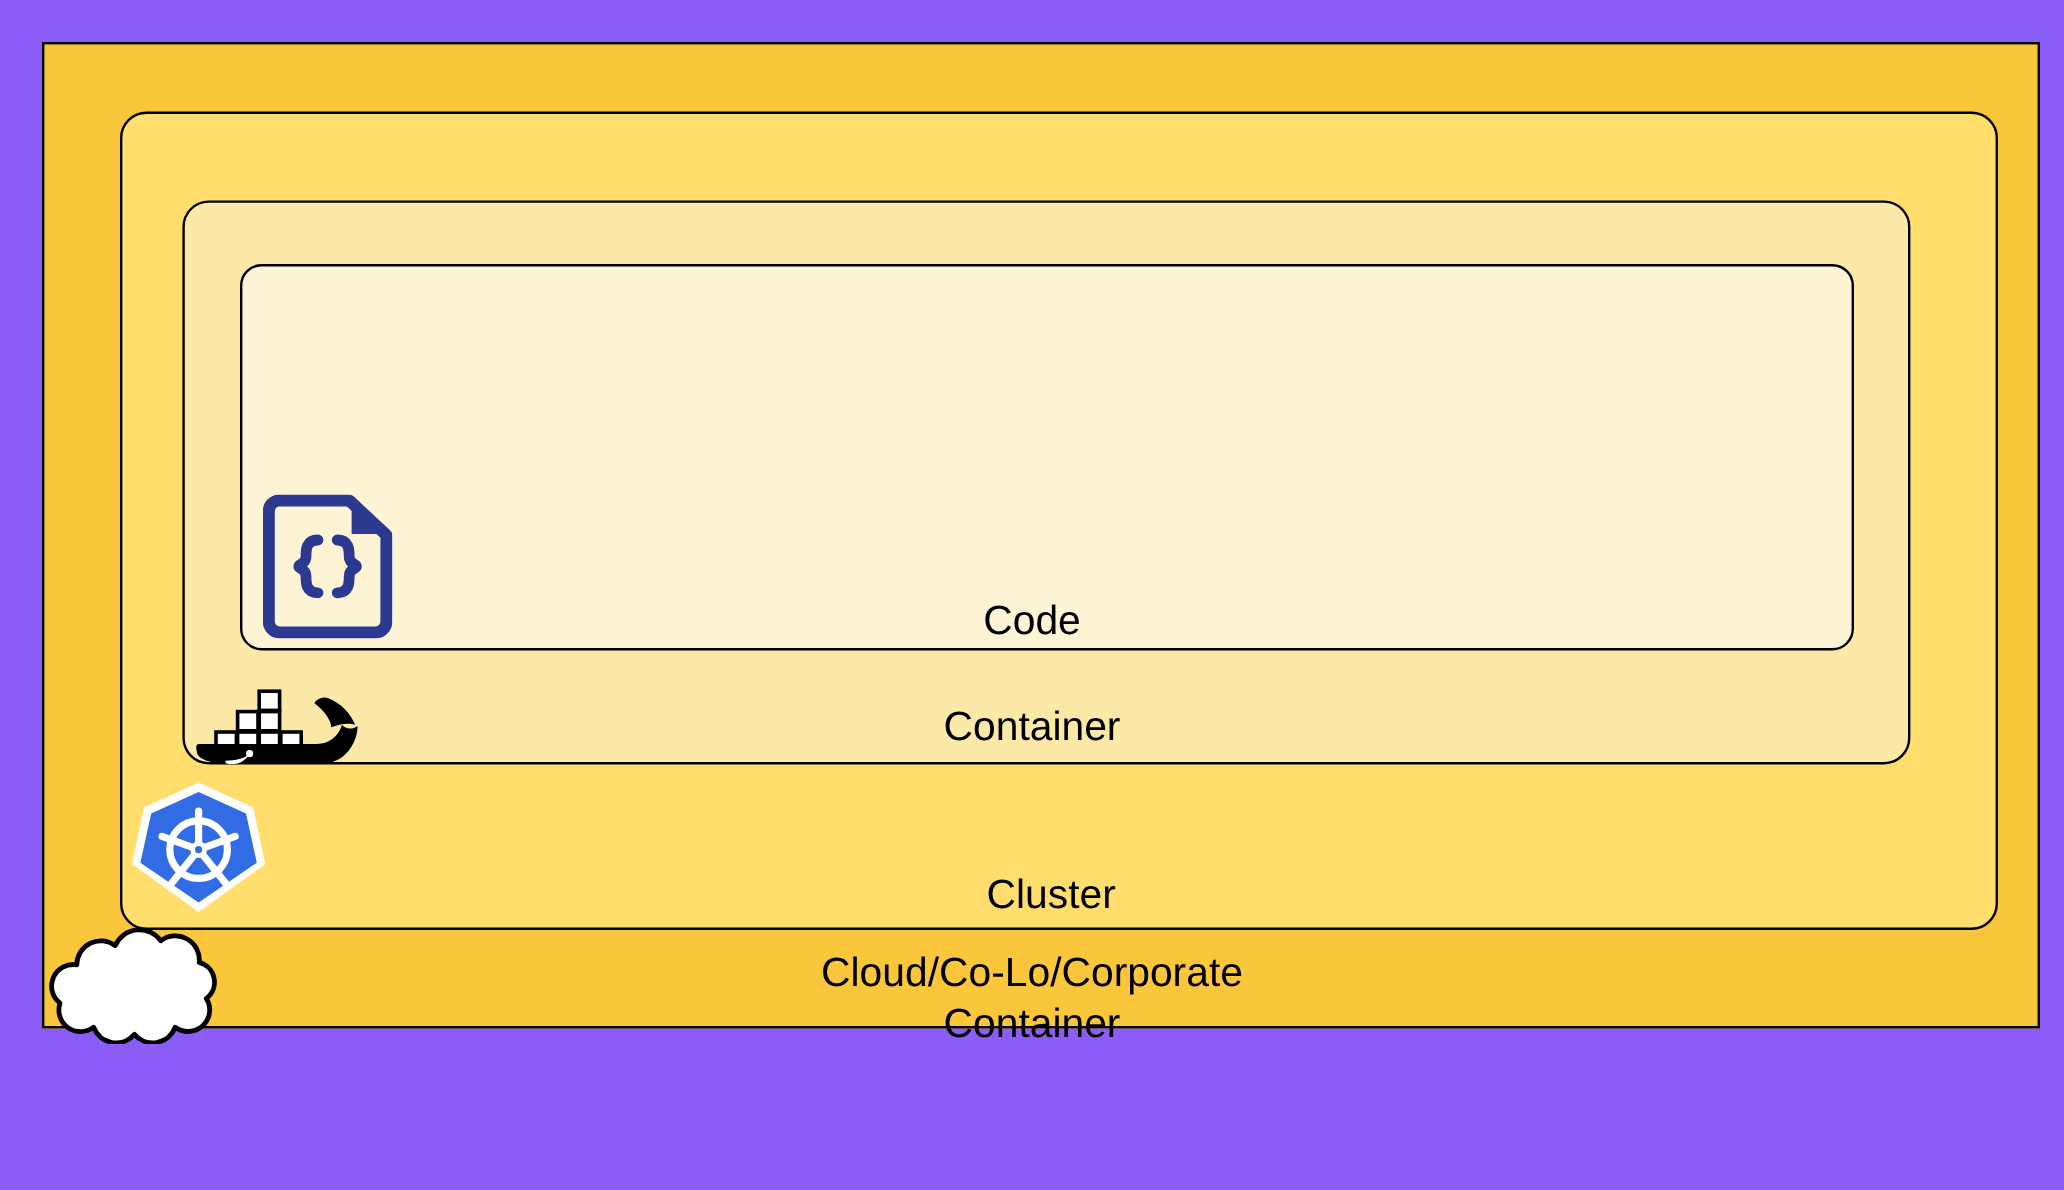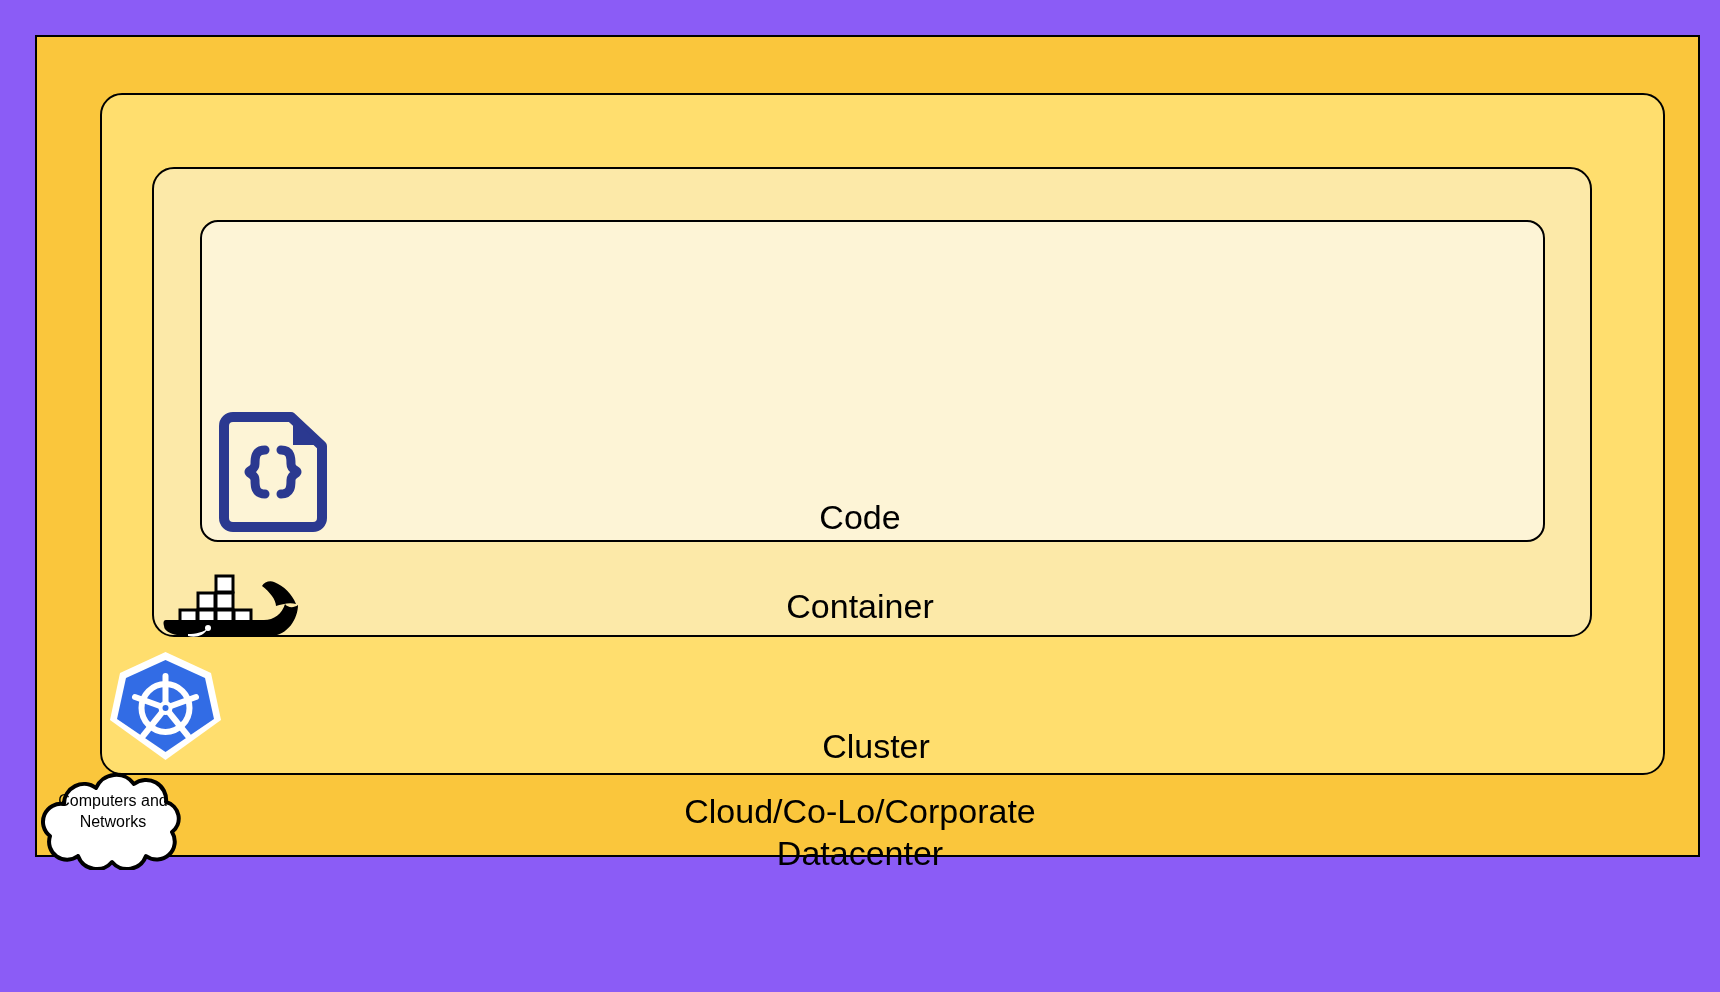--- a/index.html
+++ b/index.html
@@ -155,21 +155,21 @@
 
   <div class="layer layer-code"></div>
 
   <div class="layer-label label-code">Code</div>
 
   <div class="layer-label label-container">Container</div>
 
   <div class="layer-label label-cluster">Cluster</div>
 
   <div class="layer-label label-datacenter">Cloud/Co-Lo/Corporate
-Datacenter</div>
+Container</div>
 
   <div class="icon-code-file">
     <svg viewBox="0 0 108 120" width="108" height="120" xmlns="http://www.w3.org/2000/svg">
       <path d="M14 5 H72 L103 34 V106 A9 9 0 0 1 94 115 H14 A9 9 0 0 1 5 106 V14 A9 9 0 0 1 14 5 Z" fill="none" stroke="#2B3990" stroke-width="10" stroke-linejoin="round"></path>
       <path d="M74 6 L102 33 H74 Z" fill="#2B3990"></path>
       <path d="M46 38 C36 38 36 46 36 52 C36 58 30 58 30 60 C30 62 36 62 36 68 C36 74 36 82 46 82" fill="none" stroke="#2B3990" stroke-width="9" stroke-linecap="round" stroke-linejoin="round"></path>
       <path d="M62 38 C72 38 72 46 72 52 C72 58 78 58 78 60 C78 62 72 62 72 68 C72 74 72 82 62 82" fill="none" stroke="#2B3990" stroke-width="9" stroke-linecap="round" stroke-linejoin="round"></path>
     </svg>
   </div>
 
@@ -224,16 +224,14 @@
                A20 20 0 0 1 136 32
                A17 17 0 0 1 142 62
                A18 18 0 0 1 116 86
                A20 20 0 0 1 82 92
                A20 20 0 0 1 48 86
                A18 18 0 0 1 20 66
                A18 18 0 0 1 34 34 Z" fill="#ffffff" stroke="#000000" stroke-width="4" stroke-linejoin="round"></path>
     </svg>
   </div>
 
-  <div class="cloud-text">Computers and
-Networks</div>
 
 </div>
 
 </body></html>

